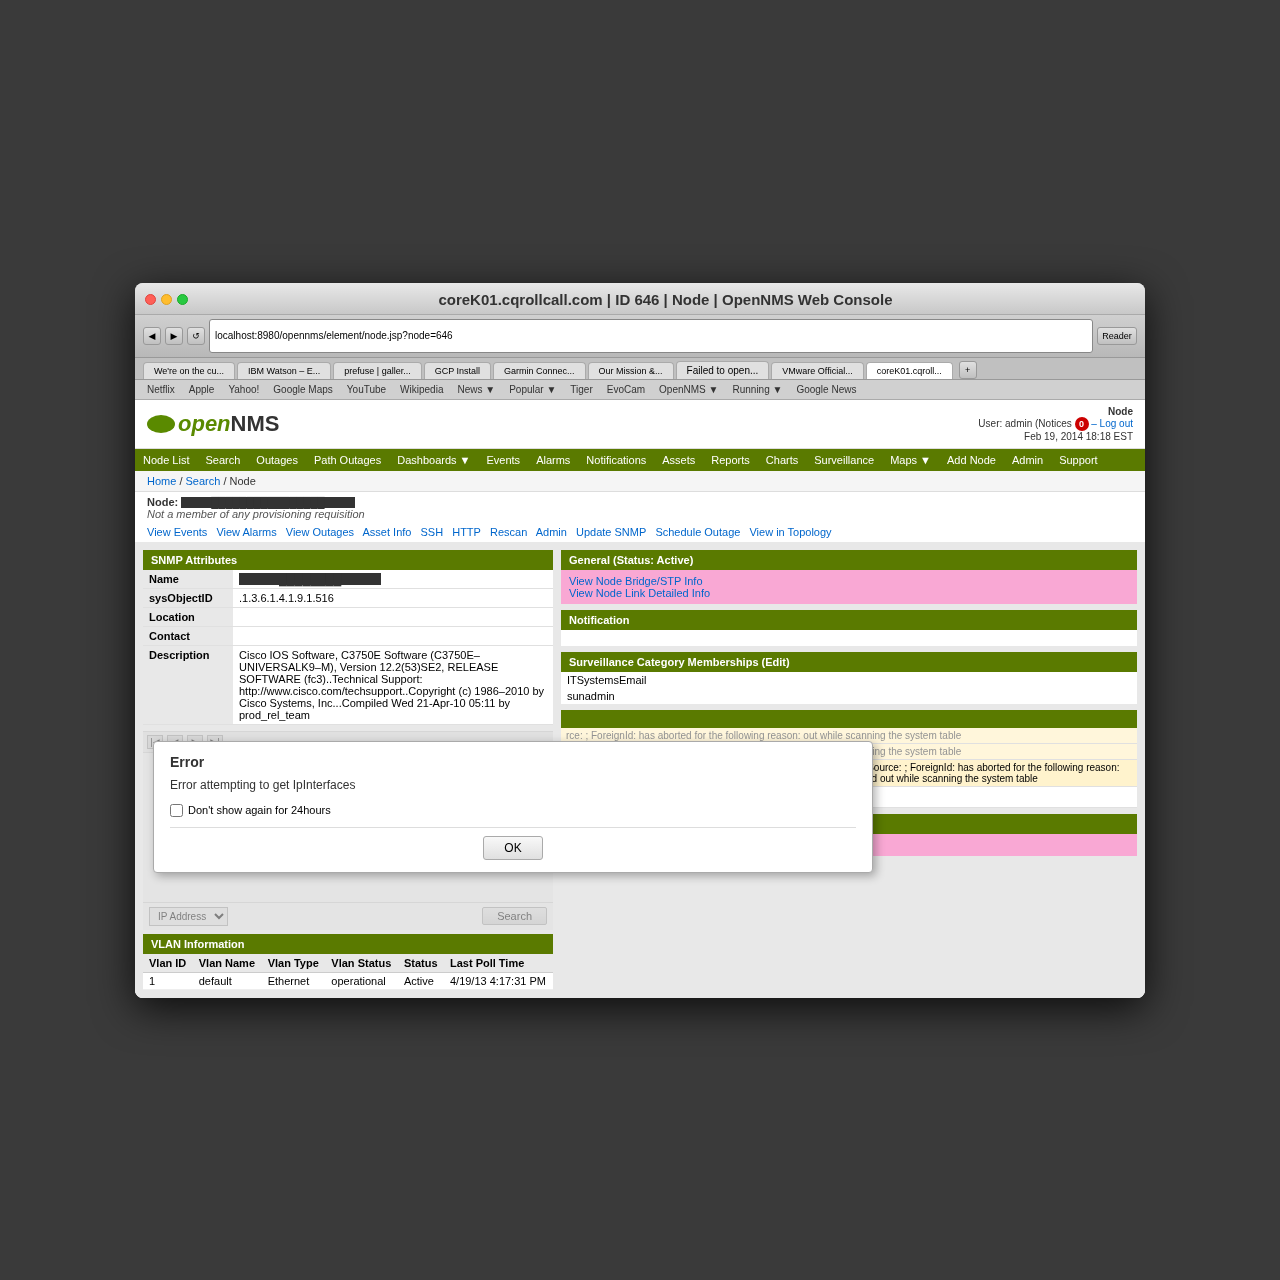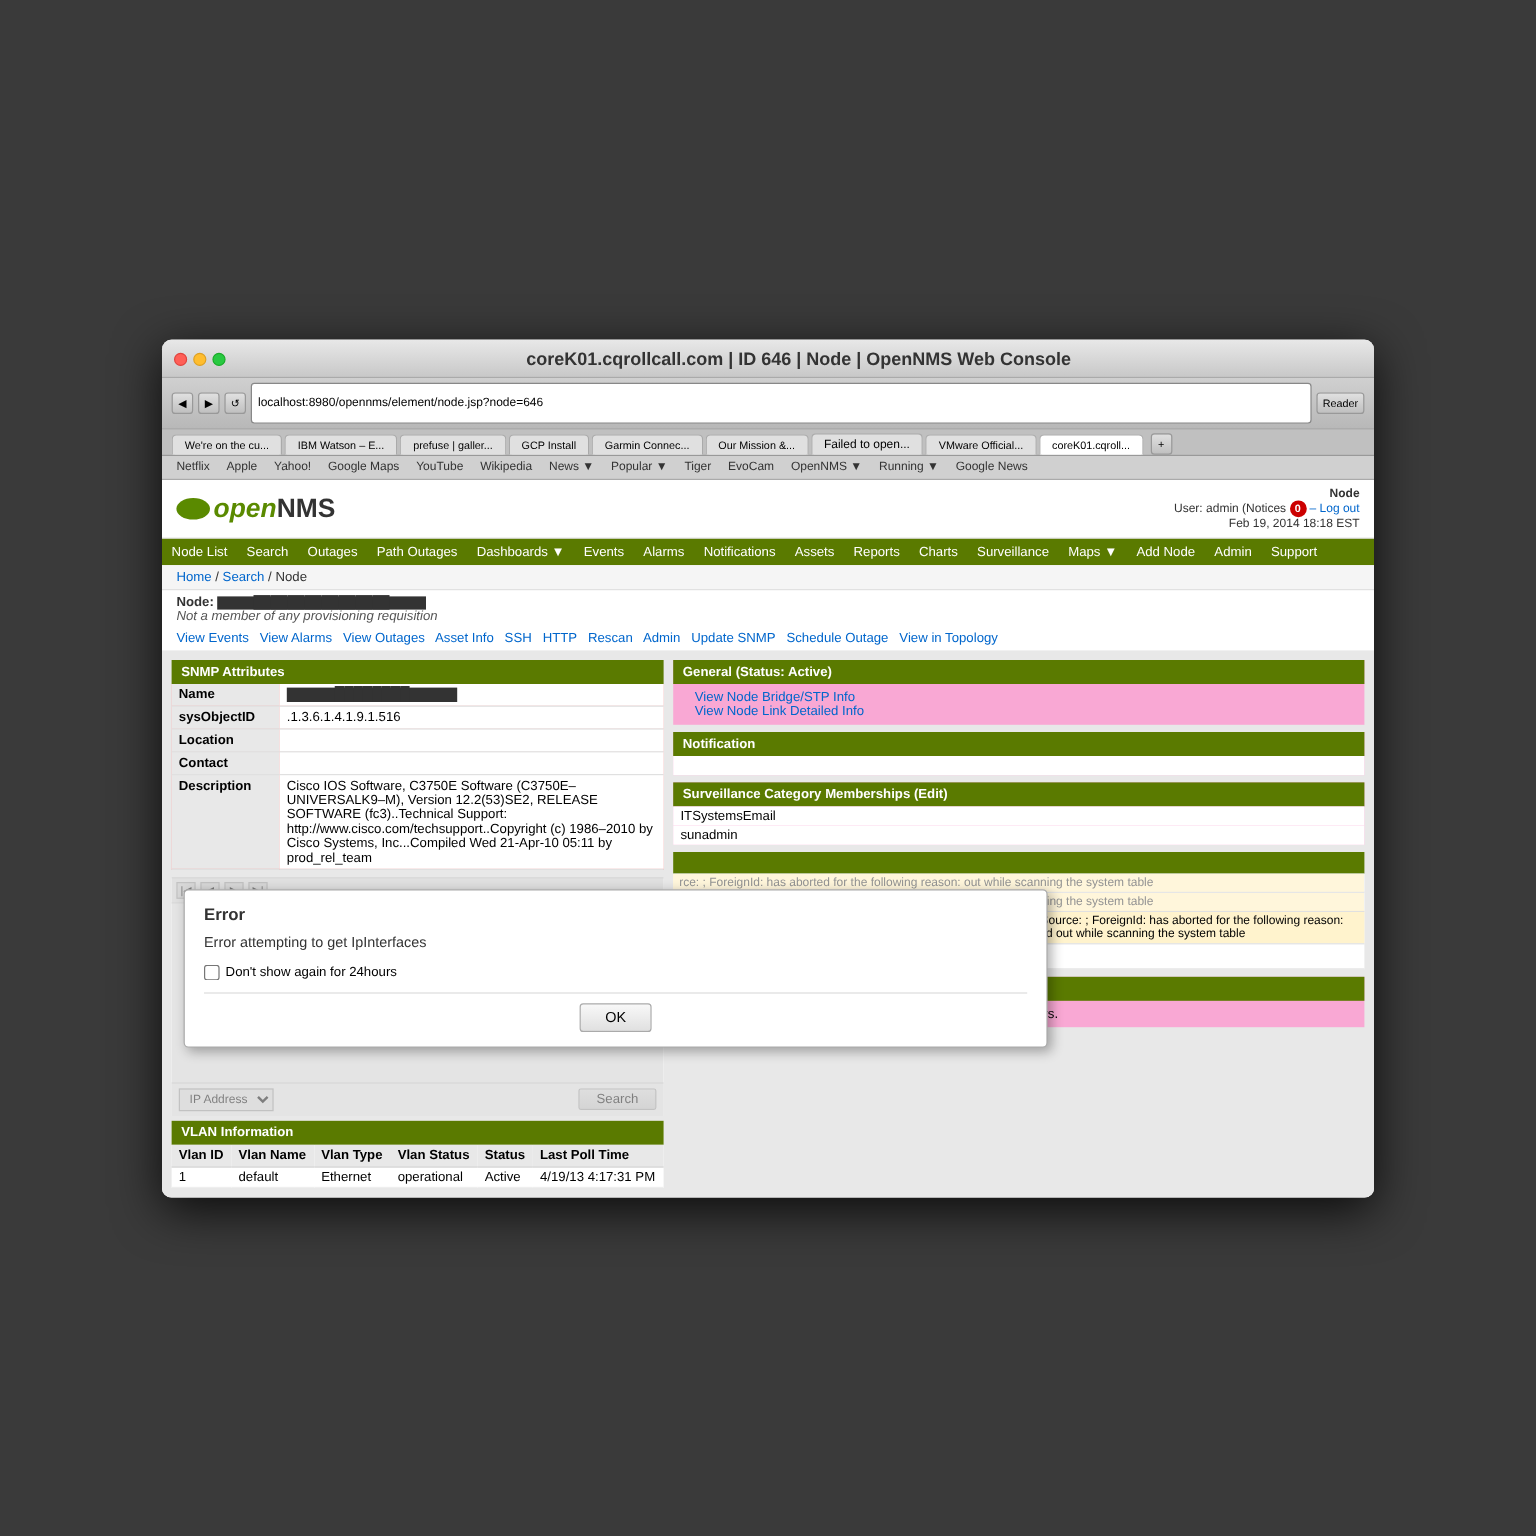--- a/index.html
+++ b/index.html
@@ -211,21 +211,21 @@
     }
     .section-table td.value-cell {
       background: white;
     }
     
     .right-section {
       margin-bottom: 6px;
       background: #f9a8d4;
     }
     .right-section-body {
-      padding: 5px 18px;
+      padding: 5px 8px;
       font-size: 11px;
       border-radius: 13px;
     }
     .right-section-body a { color: #0066cc; text-decoration: none; }
     
     .surv-item {
       padding: 2px 6px;
       font-size: 11px;
       background: white;
     }

